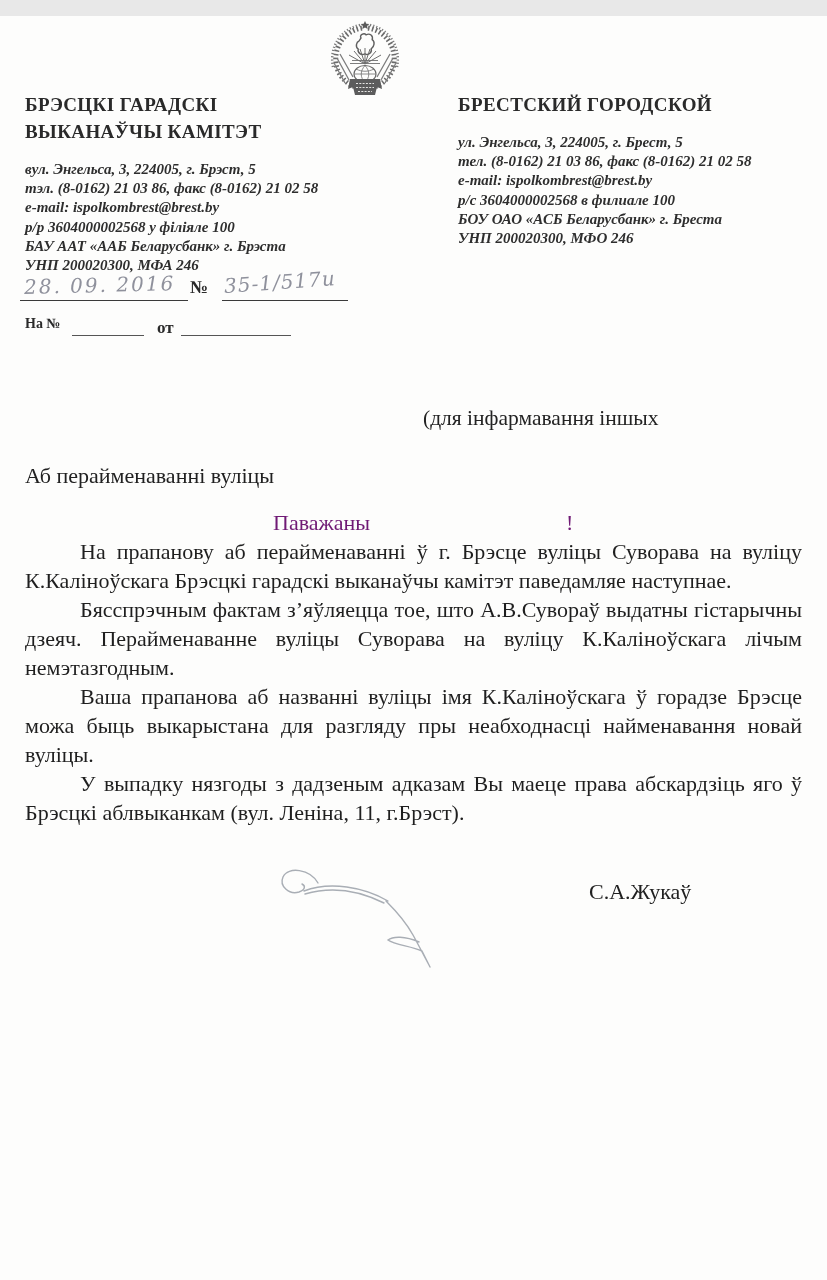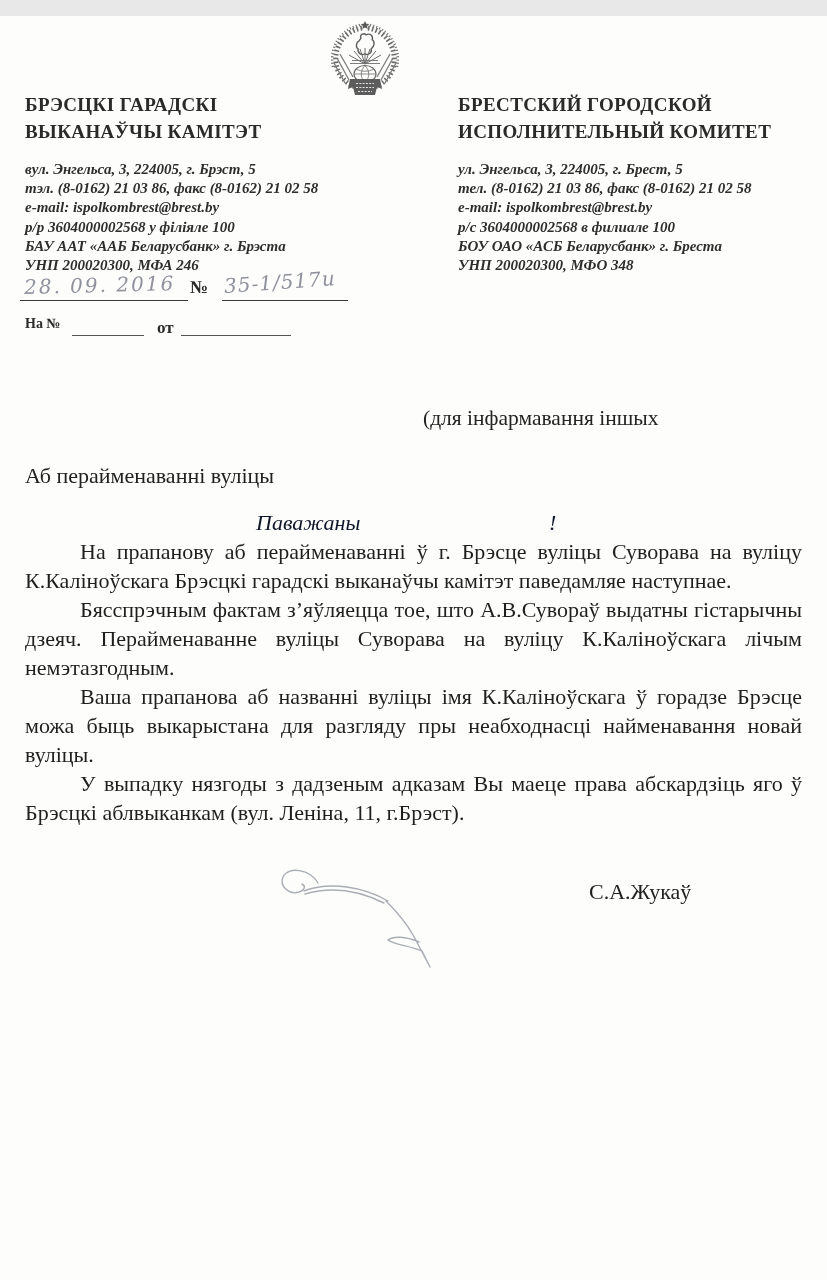--- a/index.html
+++ b/index.html
@@ -28,21 +28,21 @@
   .rule-date{left:20px;top:284px;width:168px;}
   .rule-num{left:222px;top:284px;width:126px;}
   .no-sign{position:absolute;left:190px;top:261px;font-size:18px;font-weight:bold;color:#2a2a2a;}
   .reply-label{position:absolute;left:25px;top:300px;font-size:14px;font-weight:bold;color:#2a2a2a;}
   .reply-rule1{left:72px;top:319px;width:72px;border-bottom-color:#555;}
   .reply-from{position:absolute;left:157px;top:302px;font-size:17px;font-weight:bold;color:#2a2a2a;}
   .reply-rule2{left:181px;top:319px;width:110px;border-bottom-color:#555;}
 
   .annotation{position:absolute;left:423px;top:389px;width:340px;font-size:21.5px;line-height:27px;color:#232323;}
   .subject{position:absolute;left:25px;top:447px;font-size:22px;color:#212121;}
-  .salutation{position:absolute;left:256px;top:494px;font-size:22px;color:#0f172a;font-style:italic;}
+  .salutation{position:absolute;left:273px;top:494px;font-size:22px;color:#701a75;}
   .salutation .excl{position:absolute;left:293px;top:0;}
 
   .body-text{position:absolute;left:25px;top:521px;width:777px;font-size:22px;line-height:29px;text-align:justify;color:#1f1f1f;}
   .body-text p{margin:0;text-indent:55px;}
 
   .signoff-pos{position:absolute;left:25px;top:840px;font-size:22px;line-height:28px;color:#212121;}
   .signature{position:absolute;left:272px;top:845px;width:172px;height:115px;}
   .signoff-name{position:absolute;left:589px;top:863px;font-size:22px;color:#212121;}
 
   .footer{position:absolute;left:17px;top:1210px;font-size:14.5px;line-height:22px;color:#2c2c2c;}
@@ -82,29 +82,28 @@
       <div>e-mail: ispolkombrest@brest.by</div>
       <div>р/р 3604000002568 у філіяле 100</div>
       <div>БАУ ААТ «ААБ Беларусбанк» г. Брэста</div>
       <div>УНП 200020300, МФА 246</div>
     </div>
   </div>
 
   <div class="col col-right">
     <div class="org-title">
       <div>БРЕСТСКИЙ ГОРОДСКОЙ</div>
-      <div>ИСПОЛНИТЕЛЬНЫЙ КОМИТЕТ</div>
     </div>
     <div class="addr">
       <div>ул. Энгельса, 3, 224005, г. Брест, 5</div>
       <div>тел. (8-0162) 21 03 86, факс (8-0162) 21 02 58</div>
       <div>e-mail: ispolkombrest@brest.by</div>
       <div>р/с 3604000002568 в филиале 100</div>
       <div>БОУ ОАО «АСБ Беларусбанк» г. Бреста</div>
-      <div>УНП 200020300, МФО 348</div>
+      <div>УНП 200020300, МФО 246</div>
     </div>
   </div>
 
   <div class="hand hw-date">28. 09. 2016</div>
   <div class="rule rule-date"></div>
   <div class="no-sign">№</div>
   <div class="hand hw-num">35-1/517и</div>
   <div class="rule rule-num"></div>
 
   <div class="reply-label">На №</div>

